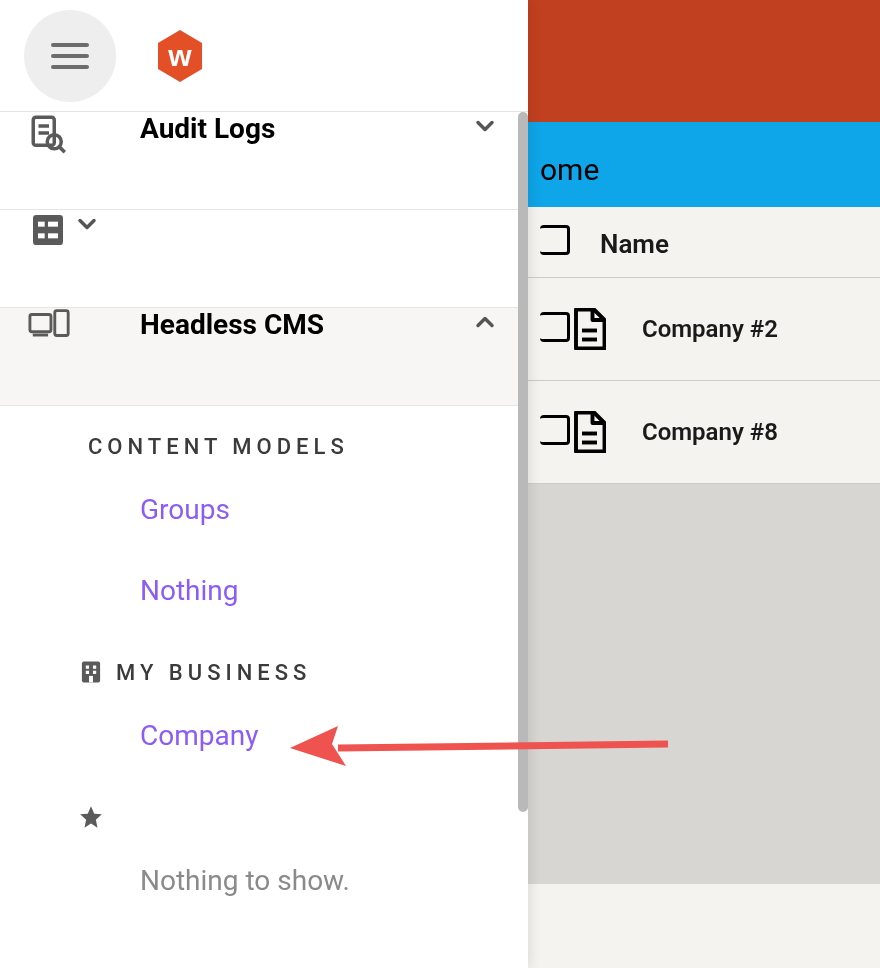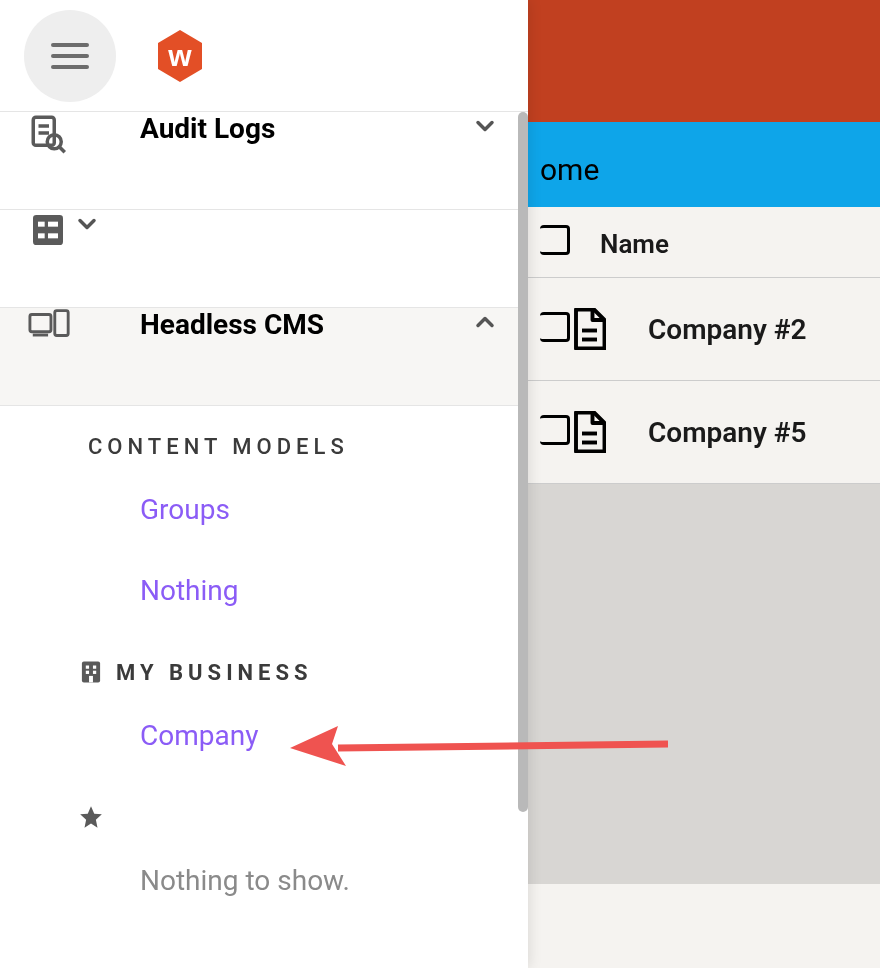--- a/index.html
+++ b/index.html
@@ -70,24 +70,24 @@
     .doc-icon-cell {
       width: 60px;
       display: flex;
       align-items: center;
     }
     .doc-icon {
       width: 36px;
       height: 42px;
     }
     .row-name {
-      font-size: 28px;
+      font-size: 24px;
       font-weight: 600;
       color: #1a1a1a;
-      margin-left: 18px;
+      margin-left: 12px;
     }
     .below-table {
       background: #d8d6d3;
       flex: 1;
     }
 
     
     .sidebar {
       position: absolute;
       top: 0; left: 0;
@@ -202,21 +202,20 @@
       gap: 12px;
       padding: 28px 30px 10px 48px;
       font-size: 22px;
       font-weight: 500;
       color: #3b3b3b;
       letter-spacing: 5px;
       margin-left: 40px;
     }
     .section-label.with-icon {
       padding-left: 38px;
-      font-weight: bold;
     }
     .sub-item {
       padding: 24px 30px 24px 140px;
       font-size: 28px;
       font-weight: 400;
       color: #8b5cf6;
       cursor: pointer;
     }
     .sub-item.muted {
       color: #8a8a8a;
@@ -270,21 +269,21 @@
       <span class="checkbox-partial" style="border-left:none;"></span>
     </div>
     <div class="doc-icon-cell">
       <svg class="doc-icon" viewBox="0 0 24 28" fill="none">
         <path d="M4 1 L16 1 L23 8 L23 27 L4 27 Z" stroke="#000" stroke-width="2.6" fill="none" stroke-linejoin="round"></path>
         <path d="M15 1 L15 8 L23 8" stroke="#000" stroke-width="2.6" fill="none" stroke-linejoin="round"></path>
         <line x1="8" y1="15" x2="18" y2="15" stroke="#000" stroke-width="2.6"></line>
         <line x1="8" y1="21" x2="18" y2="21" stroke="#000" stroke-width="2.6"></line>
       </svg>
     </div>
-    <div class="row-name">Company #5</div>
+    <div class="row-name">Company #8</div>
   </div>
   <div class="below-table" style="height:400px;"></div>
 </div>
 
 <div class="sidebar">
   <div class="sidebar-header">
     <div class="hamburger-btn">
       <div class="hamburger-lines">
         <span></span>
           <span></span>

